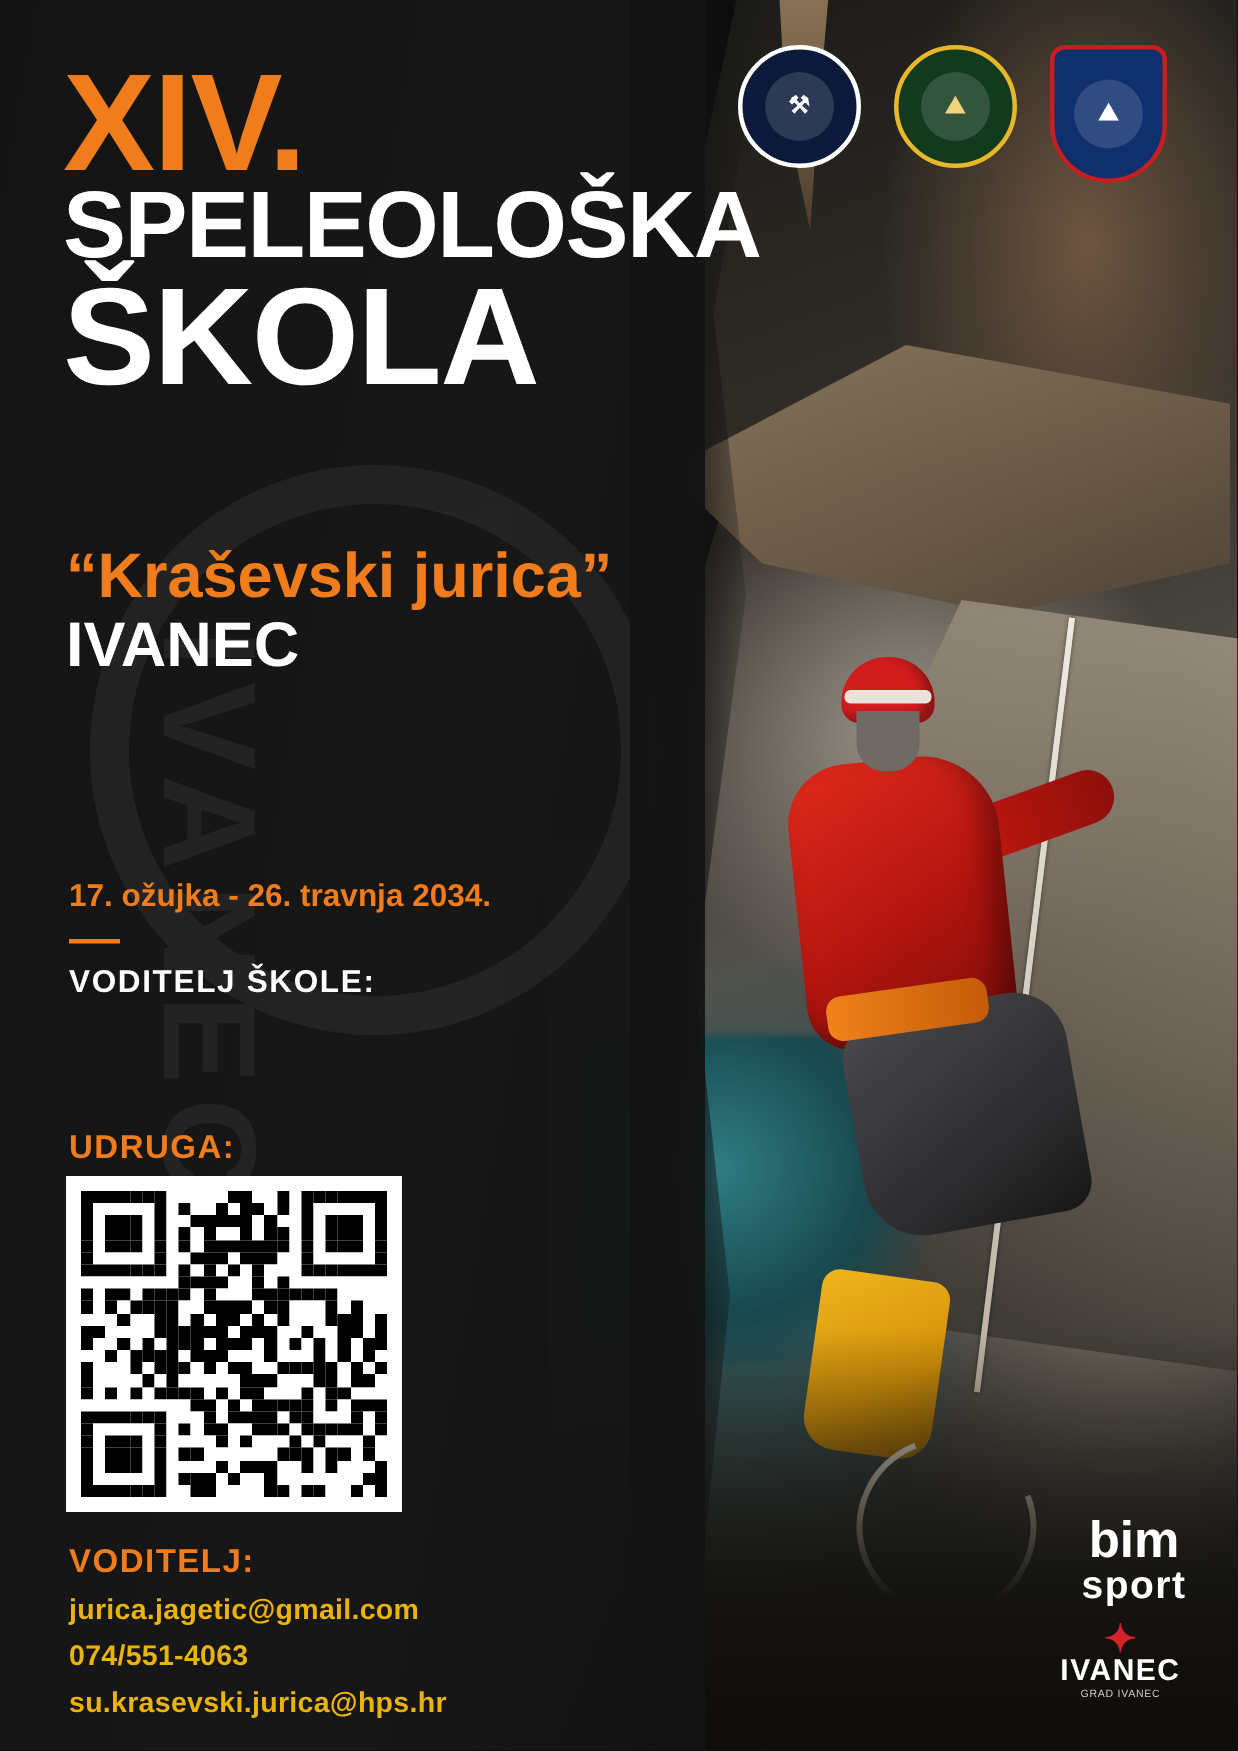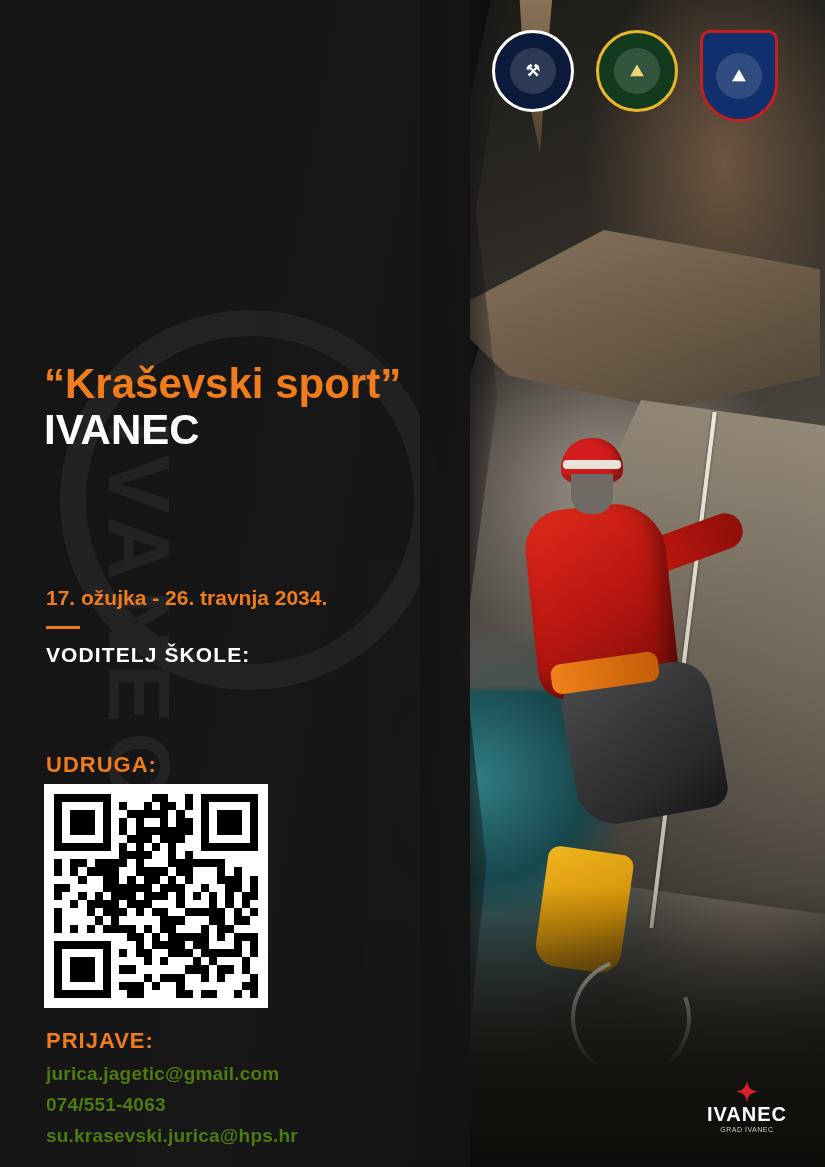--- a/index.html
+++ b/index.html
@@ -222,21 +222,21 @@
     display: grid; grid-template-columns: repeat(25, 1fr); grid-template-rows: repeat(25, 1fr);
   }
   .qr-grid i { background: #000; }
 
   
   .contact { position: absolute; left: 46px; top: 1028px; z-index: 5; }
   .contact-h {
     font-size: 22px; font-weight: 700; color: #f07c1b; letter-spacing: 1px;
   }
   .contact-l {
-    font-size: 19px; font-weight: 700; color: #4d7c0f; margin-top: 9px; letter-spacing: .2px;
+    font-size: 19px; font-weight: 700; color: #eab308; margin-top: 9px; letter-spacing: .2px;
   }
 
   
   .sponsor-bim {
     position: absolute; right: 34px; top: 1012px; text-align: center; z-index: 6;
   }
   .bim-1 { font-size: 34px; font-weight: 700; color: #ffffff; line-height: .9; }
   .bim-2 { font-size: 26px; font-weight: 700; color: #ffffff; line-height: 1; letter-spacing: 1px; }
   .sponsor-ivanec {
     position: absolute; right: 38px; top: 1082px; text-align: center; z-index: 6;
@@ -290,23 +290,28 @@
         <div class="logo-inner-badge">⛰</div>
       </div>
     </div>
     <div class="logo">
       <div class="logo-shield">
         <div class="logo-inner-badge">⛰</div>
       </div>
     </div>
   </div>
 
+  <div class="title-block">
+    <div class="t-xiv">XIV.</div>
+    <div class="t-spel">SPELEOLOŠKA</div>
+    <div class="t-skola">ŠKOLA</div>
+  </div>
 
   <div class="club">
-    <div class="club-name">“Kraševski sport”</div>
+    <div class="club-name">“Kraševski jurica”</div>
     <div class="club-city">IVANEC</div>
   </div>
 
   <div class="info">
     <div class="info-v">17. ožujka - 26. travnja 2034.</div>
     <div class="rule"></div>
     <div class="info-h">VODITELJ ŠKOLE:</div>
   </div>
 
   <div class="prijave">UDRUGA:</div>
@@ -934,25 +939,29 @@
         <i></i>
         <i style="background: rgb(255, 255, 255);"></i>
         <i style="background: rgb(255, 255, 255);"></i>
         <i></i>
         <i style="background: rgb(255, 255, 255);"></i>
         <i></i>
       </div>
   </div>
 
   <div class="contact">
-    <div class="contact-h">PRIJAVE:</div>
+    <div class="contact-h">VODITELJ:</div>
     <div class="contact-l">jurica.jagetic@gmail.com</div>
     <div class="contact-l">074/551-4063</div>
     <div class="contact-l">su.krasevski.jurica@hps.hr</div>
   </div>
 
+  <div class="sponsor-bim">
+    <div class="bim-1">bim</div>
+    <div class="bim-2">sport</div>
+  </div>
   <div class="sponsor-ivanec">
     <div class="iv-mark">✦</div>
     <div class="iv-name">IVANEC</div>
     <div class="iv-sub">GRAD IVANEC</div>
   </div>
 
 </div>
 
 </body></html>

